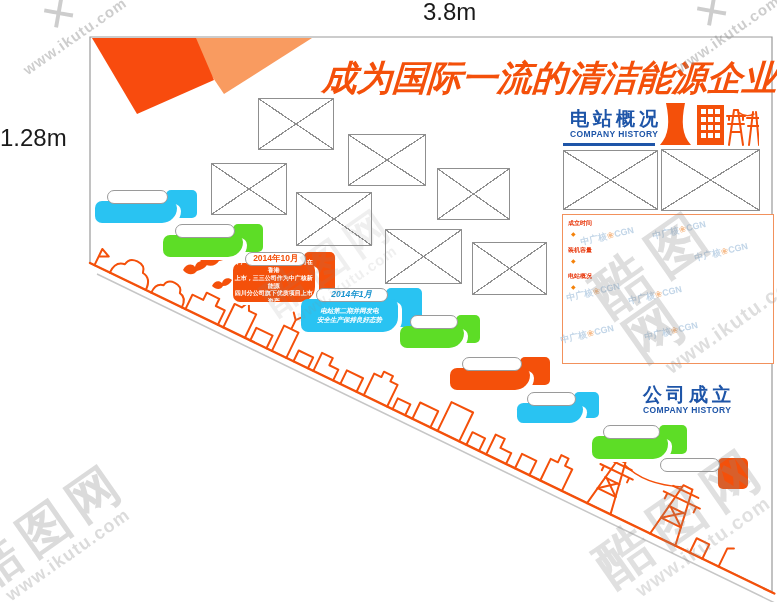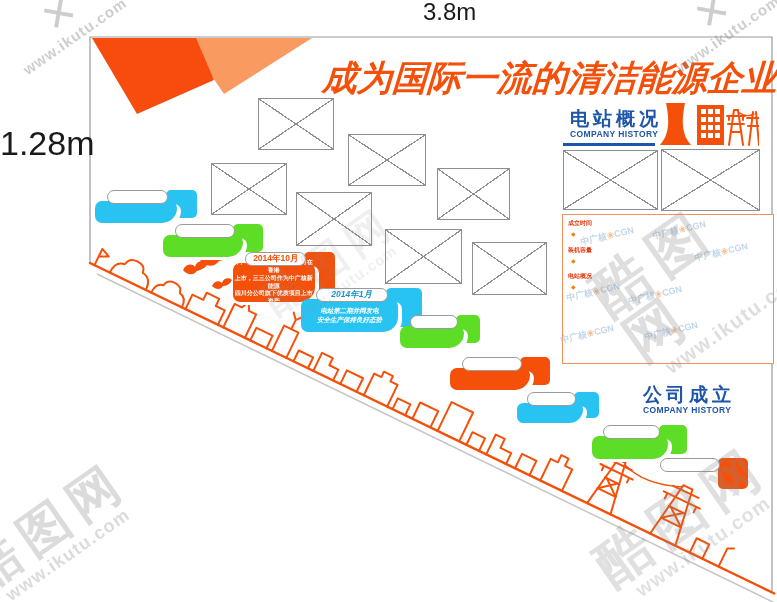--- a/index.html
+++ b/index.html
@@ -2,21 +2,21 @@
 <html><head>
 <meta charset="utf-8">
 <style>
   html,body{margin:0;padding:0;background:#fff;}
   body{font-family:"Liberation Sans","DejaVu Sans",sans-serif;}
   #stage{position:relative;width:777px;height:602px;background:#fff;overflow:hidden;}
 
   
   .dim{position:absolute;color:#1a1a1a;font-weight:400;z-index:8;}
   #dim-w{left:423px;top:-2px;font-size:24px;}
-  #dim-h{left:0px;top:124px;font-size:34px;}
+  #dim-h{left:0px;top:124px;font-size:24px;}
 
   
   #slogan{position:absolute;left:322px;top:55px;width:460px;z-index:7;
     font-family:"DejaVu Serif","Liberation Serif",serif;font-weight:700;font-style:italic;
     font-size:35px;color:#f4500a;white-space:nowrap;transform:skewX(-3deg);letter-spacing:0px;}
 
   
   #wall-svg{position:absolute;left:0;top:0;z-index:1;}
 
   

